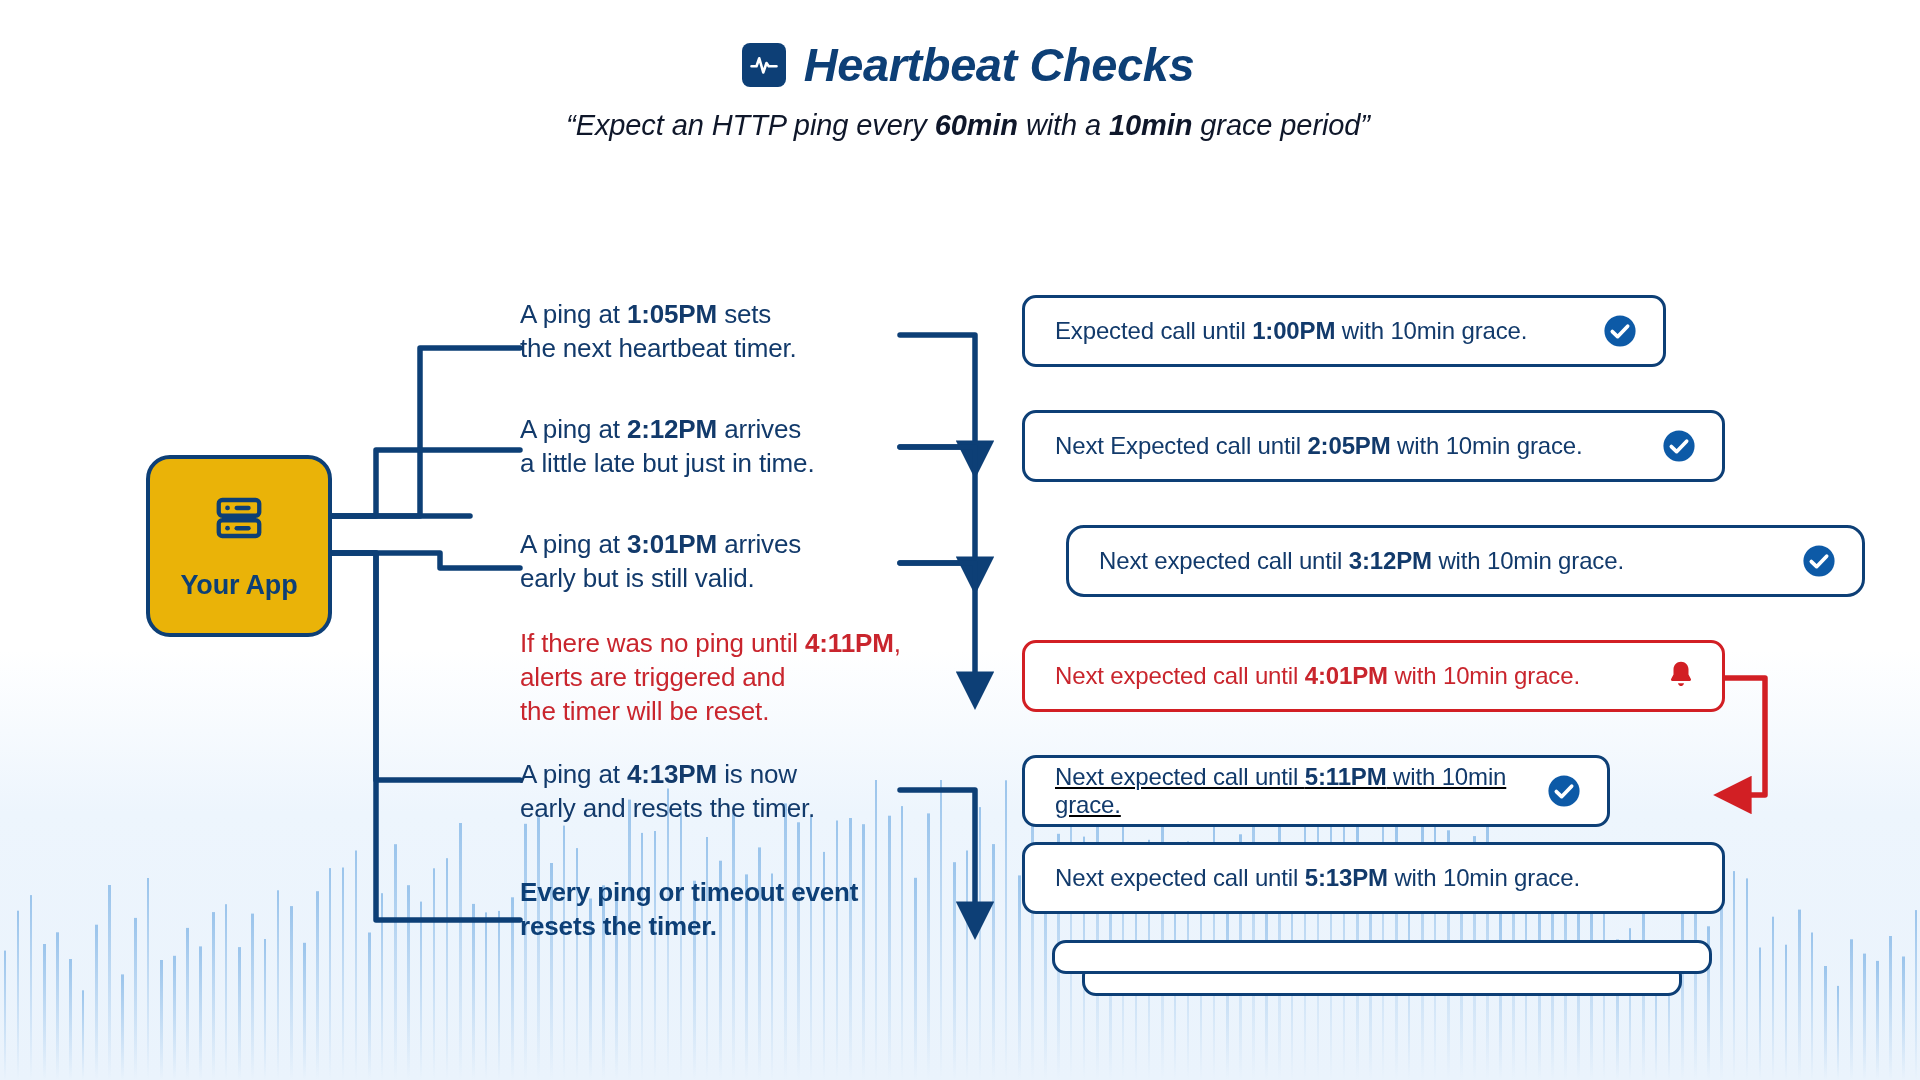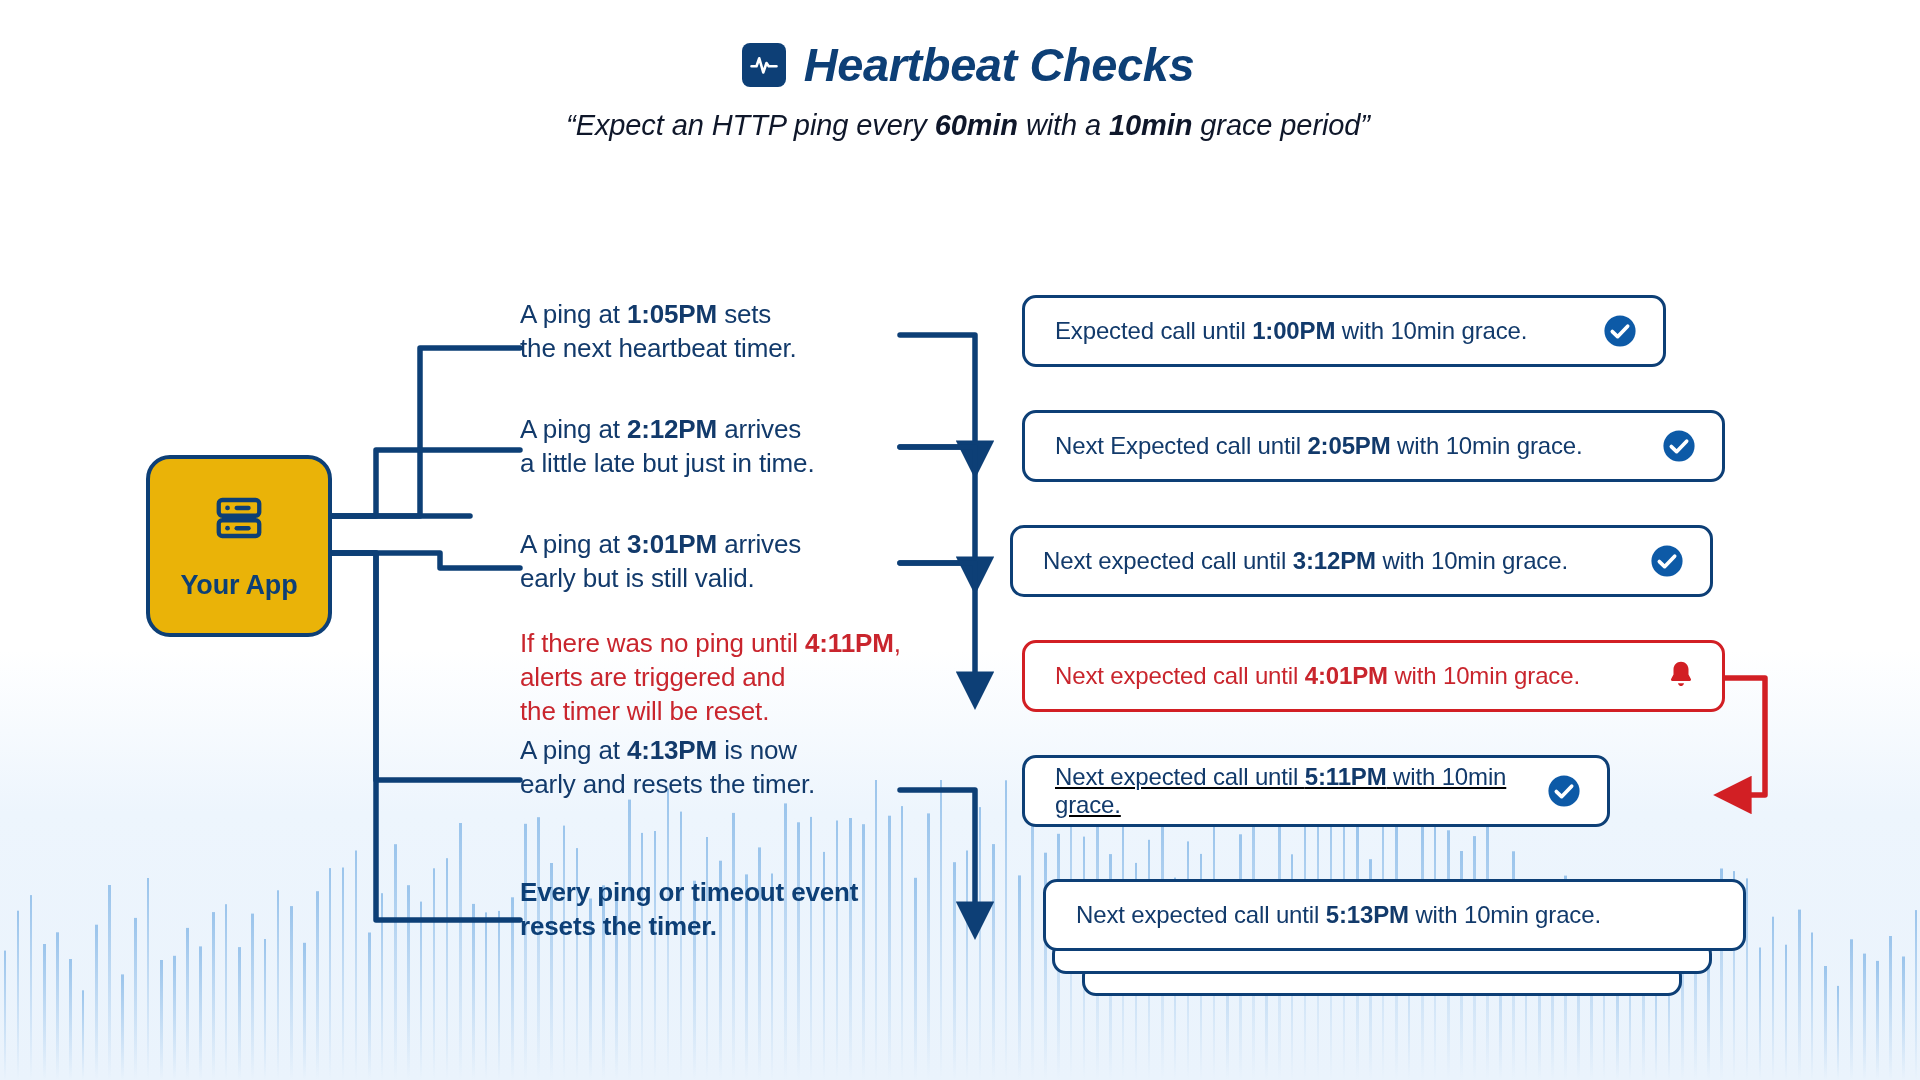--- a/index.html
+++ b/index.html
@@ -343,60 +343,60 @@
 
   <div class="desc" style="left:520px; top:297px;  width:360px;"><span>A ping at </span><b>1:05PM</b><span> sets
 the next heartbeat timer.</span></div>
   <div class="desc" style="left:520px; top:412px;  width:370px;"><span>A ping at </span><b>2:12PM</b><span> arrives
 a little late but just in time.</span></div>
   <div class="desc" style="left:520px; top:527px;  width:370px;"><span> A ping at </span><b>3:01PM</b><span> arrives
  early but is still valid.</span></div>
   <div class="desc alert" style="left:520px; top:626px;  width:400px;"><span>If there was no ping until </span><b>4:11PM</b><span>,
 alerts are triggered and
 the timer will be reset.</span></div>
-  <div class="desc" style="left:520px; top:733px;  width:370px;"><span>A ping at </span><b>4:13PM</b><span> is now
+  <div class="desc" style="left:520px; top:757px;  width:370px;"><span>A ping at </span><b>4:13PM</b><span> is now
 early and resets the timer.</span></div>
   <div class="desc strong" style="left:520px; top:875px;  width:390px;"><span>Every ping or timeout event
 resets the timer.</span></div>
 
   <div class="card" style="left:1022px; top:295px; width:644px;">
       <div class="card-text"><span>Expected call until </span><b>1:00PM</b><span> with 10min grace.</span></div>
       <span class="check-icon"><svg viewBox="0 0 24 24" aria-hidden="true">
           <circle cx="12" cy="12" r="11" fill="#0d5aa7"></circle>
           <path d="M6.6 12.4 L10.3 16 L17.4 8.6" fill="none" stroke="#ffffff" stroke-width="2.6" stroke-linecap="round" stroke-linejoin="round"></path>
         </svg></span>
     </div>
   <div class="card" style="left:1022px; top:410px; width:703px;">
       <div class="card-text"><span>Next Expected call until </span><b>2:05PM</b><span> with 10min grace.</span></div>
       <span class="check-icon"><svg viewBox="0 0 24 24" aria-hidden="true">
           <circle cx="12" cy="12" r="11" fill="#0d5aa7"></circle>
           <path d="M6.6 12.4 L10.3 16 L17.4 8.6" fill="none" stroke="#ffffff" stroke-width="2.6" stroke-linecap="round" stroke-linejoin="round"></path>
         </svg></span>
     </div>
-  <div class="card" style="left:1010px; top:525px; width:703px;">
+  <div class="card" style="left:1066px; top:525px; width:799px;border-radius:18px;">
       <div class="card-text"><span>Next expected call until </span><b>3:12PM</b><span> with 10min grace.</span></div>
       <span class="check-icon"><svg viewBox="0 0 24 24" aria-hidden="true">
           <circle cx="12" cy="12" r="11" fill="#0d5aa7"></circle>
           <path d="M6.6 12.4 L10.3 16 L17.4 8.6" fill="none" stroke="#ffffff" stroke-width="2.6" stroke-linecap="round" stroke-linejoin="round"></path>
         </svg></span>
     </div>
   <div class="card alert" style="left:1022px; top:640px; width:703px;gap:35px;">
       <div class="card-text"><span>Next expected call until </span><b>4:01PM</b><span> with 10min grace.</span></div>
       <span class="bell-icon"><svg viewBox="0 0 24 26" aria-hidden="true">
           <path d="M12 2.2c-3.4 0-6 2.7-6 6.1v4.1L4.1 16c-.4.7.1 1.6.9 1.6h14c.8 0 1.3-.9.9-1.6L18 12.4V8.3c0-3.4-2.6-6.1-6-6.1z" fill="#d21f24"></path>
           <path d="M9.6 19.3c.3 1.4 1.3 2.3 2.4 2.3s2.1-.9 2.4-2.3z" fill="#d21f24"></path>
         </svg></span>
     </div>
   <div class="card" style="left:1022px; top:755px; width:588px;text-decoration:underline;">
       <div class="card-text"><span>Next expected call until </span><b>5:11PM</b><span> with 10min grace.</span></div>
       <span class="check-icon"><svg viewBox="0 0 24 24" aria-hidden="true">
           <circle cx="12" cy="12" r="11" fill="#0d5aa7"></circle>
           <path d="M6.6 12.4 L10.3 16 L17.4 8.6" fill="none" stroke="#ffffff" stroke-width="2.6" stroke-linecap="round" stroke-linejoin="round"></path>
         </svg></span>
     </div>
-  <div class="card" style="left:1022px; top:879px; width:703px; z-index:3;margin-left:21px;">
+  <div class="card" style="left:1022px; top:842px; width:703px; z-index:3;">
       <div class="card-text"><span>Next expected call until </span><b>5:13PM</b><span> with 10min grace.</span></div>
     </div>
 
   <div class="ghost-card" style="left:1052px; top:940px; width:660px; z-index:2;"></div>
   <div class="ghost-card" style="left:1082px; top:962px; width:600px; z-index:1;"></div>
 
 </div>
 
 </body></html>

